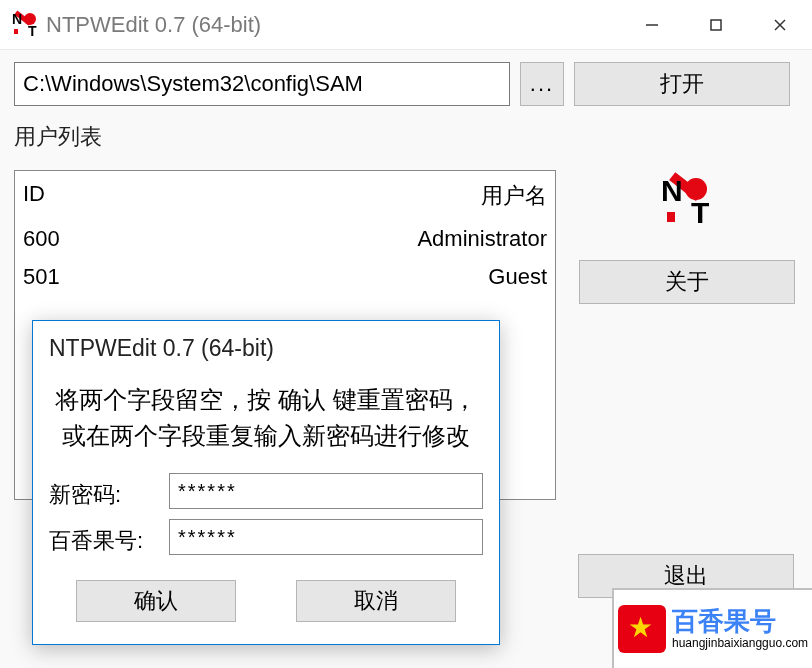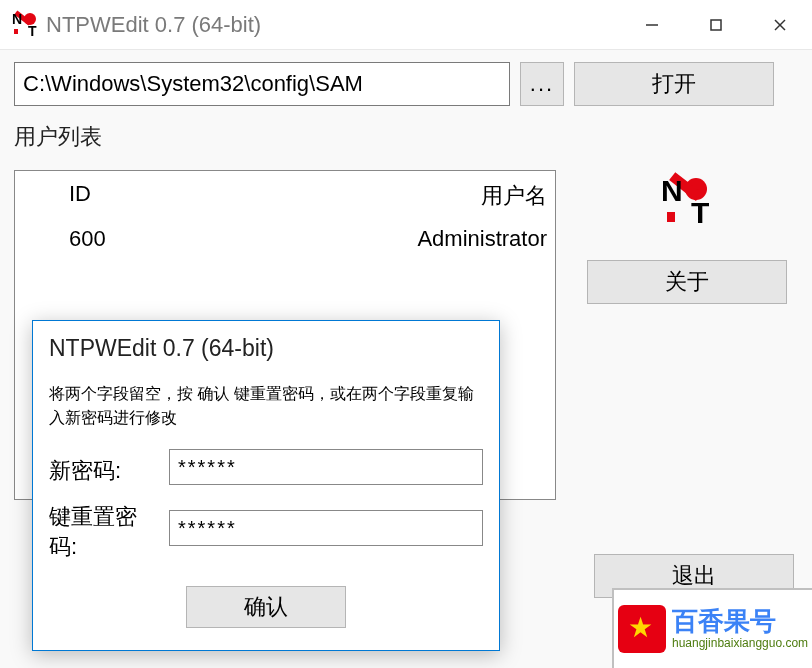--- a/index.html
+++ b/index.html
@@ -76,21 +76,21 @@
       display: inline-flex;
       align-items: center;
       justify-content: center;
     }
     .btn-browse {
       width: 44px;
       height: 44px;
       letter-spacing: 2px;
     }
     .btn-wide {
-      width: 200px;
+      width: 216px;
       height: 44px;
     }
     .userlist-wrap {
       display: flex;
       gap: 20px;
       margin-top: 18px;
       align-items: flex-start;
     }
     .userlist-box {
       flex: 0 0 542px;
@@ -98,21 +98,21 @@
       border: 1px solid #888;
       background: #fff;
       padding: 10px 0 0 0;
     }
     .userlist-header {
       display: flex;
       border-bottom: 1px solid transparent;
       padding: 0 8px 8px 8px;
       font-size: 22px;
     }
-    .col-id { width: 62px; margin-left: 46px; }
+    .col-id { width: 62px; }
     .col-name { flex: 1; text-align: right; }
     .userlist-row {
       display: flex;
       padding: 6px 8px;
       font-size: 22px;
     }
     .right-col {
       flex: 1;
       display: flex;
       flex-direction: column;
@@ -189,22 +189,23 @@
       box-shadow: 0 4px 20px rgba(0,0,0,0.25);
       z-index: 10;
     }
     .dialog-title {
       padding: 14px 16px 8px 16px;
       font-size: 23px;
       color: #222;
     }
     .dialog-body {
       padding: 12px 16px 4px 16px;
-      font-size: 16px;
+      font-size: 24px;
       line-height: 1.5;
+      text-align: center;
     }
     .dialog-field-row {
       display: flex;
       align-items: center;
       padding: 4px 16px;
       gap: 10px;
     }
     .dialog-field-label {
       width: 110px;
       text-align: left;
@@ -265,21 +266,21 @@
       flex: 1;
     }
     .wm-title {
       font-size: 26px;
       font-weight: 700;
       color: #3b82f6;
       line-height: 1;
     }
     .wm-url {
       font-size: 12px;
-      color: #4d7c0f;
+      color: #000000;
       margin-top: 2px;
     }
   </style>
 </head>
 <body>
 
 <div class="titlebar">
   <div class="titlebar-icon">
     <span class="key-bow"></span>
       <span class="key-stem"></span>
@@ -319,20 +320,24 @@
   <div class="userlist-wrap">
     <div class="userlist-box">
       <div class="userlist-header">
         <div class="col-id">ID</div>
         <div class="col-name">用户名</div>
       </div>
       <div class="userlist-row">
         <div class="col-id">600</div>
         <div class="col-name">Administrator</div>
       </div>
+      <div class="userlist-row">
+        <div class="col-id">501</div>
+        <div class="col-name">Guest</div>
+      </div>
     </div>
     <div class="right-col">
       <div class="app-logo">
         <span class="key-bow"></span>
           <span class="key-stem"></span>
           <span class="key-tooth"></span>
         <span class="logo-n">N</span>
           <span class="logo-t">T</span>
       </div>
       <button class="btn btn-wide">关于</button>
@@ -346,25 +351,26 @@
 
 <div class="dialog">
   <div class="dialog-title">NTPWEdit 0.7 (64-bit)</div>
   <div class="dialog-body">将两个字段留空，按 确认 键重置密码，或在两个字段重复输入新密码进行修改</div>
   <div style="height:10px;"></div>
   <div class="dialog-field-row">
     <div class="dialog-field-label">新密码:</div>
     <input class="dialog-input" value="******" style="">
   </div>
   <div class="dialog-field-row">
-    <div class="dialog-field-label">键重置密码:</div>
+    <div class="dialog-field-label">百香果号:</div>
     <input class="dialog-input" value="******" style="">
   </div>
   <div class="dialog-buttons">
     <button class="btn btn-dialog">确认</button>
+    <button class="btn btn-dialog">取消</button>
   </div>
 </div>
 
 <div class="watermark">
   <div class="wm-icon">
     <span class="wm-star">★</span>
   </div>
   <div class="wm-text">
     <div class="wm-title">百香果号</div>
     <div class="wm-url">huangjinbaixiangguo.com</div>

